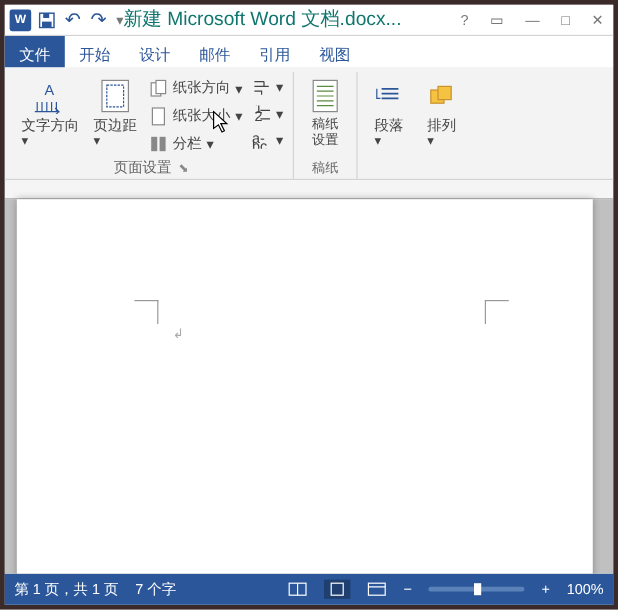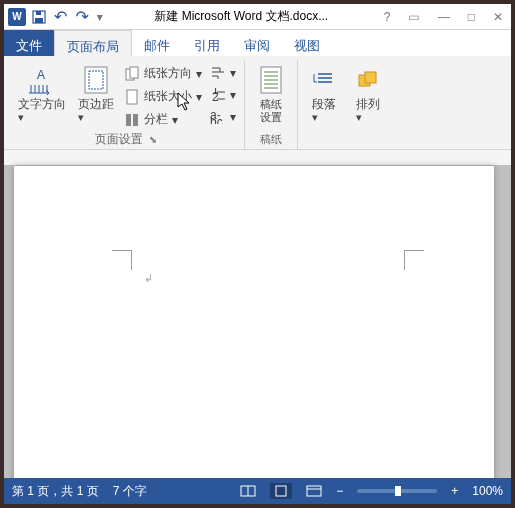--- a/index.html
+++ b/index.html
@@ -2,21 +2,21 @@
 <html><head>
 <meta charset="utf-8">
 <style>
 *{margin:0;padding:0;box-sizing:border-box;font-family:"Microsoft YaHei","Segoe UI",sans-serif;font-size:12px}
 body{width:515px;height:508px;background:#3a2a2a;overflow:hidden;position:relative}
 .window{position:absolute;top:4px;left:4px;right:4px;bottom:4px;background:#fff;display:flex;flex-direction:column}
 .titlebar{height:26px;background:#fff;display:flex;align-items:center;padding:0 4px;border-bottom:1px solid #d4d4d4}
 .word-icon{width:18px;height:18px;background:#2b579a;color:#fff;font-weight:bold;font-size:10px;display:flex;align-items:center;justify-content:center;margin-right:6px;border-radius:2px}
 .qat{display:flex;gap:8px;align-items:center}
 .qat span{color:#555;cursor:pointer}
-.title-text{flex:1;text-align:center;color:#000000;font-size:12px;overflow:hidden;white-space:nowrap}
+.title-text{flex:1;color:#0f766e;font-size:16px;overflow:hidden;white-space:nowrap}
 .win-controls{display:flex;gap:10px;color:#777}
 .win-controls span{cursor:pointer;padding:2px 4px}
 .tabs{height:26px;background:#fff;display:flex;align-items:stretch}
 .tab{padding:16px 12px;display:flex;align-items:center;color:#2b579a;cursor:pointer;font-size:13px}
 .tab.file{background:#2b579a;color:#fff}
 .tab.active{background:#f3f3f3;border-top:1px solid #d4d4d4;border-left:1px solid #d4d4d4;border-right:1px solid #d4d4d4}
 .ribbon{height:94px;background:#f3f3f3;border-bottom:1px solid #d4d4d4;display:flex;padding:4px 0 0 4px}
 .group{display:flex;flex-direction:column;border-right:1px solid #d4d4d4;padding:0 6px}
 .group-body{flex:1;display:flex;align-items:flex-start;gap:4px;padding-top:2px}
 .group-label{text-align:center;color:#666;font-size:11px;padding:2px 0;display:flex;align-items:center;justify-content:center;gap:6px}
@@ -66,24 +66,24 @@
       <span>?</span>
       <span>▭</span>
       <span>—</span>
       <span>□</span>
       <span>✕</span>
     </div>
   </div>
 
   <div class="tabs">
     <div class="tab file">文件</div>
-    <div class="tab active">页面布局</div>
+    <div class="tab">开始</div>
+    <div class="tab">设计</div>
     <div class="tab">邮件</div>
     <div class="tab">引用</div>
-    <div class="tab">审阅</div>
     <div class="tab">视图</div>
   </div>
 
   <div class="ribbon">
 
     <div class="group">
       <div class="group-body">
         <div class="big-btn">
           <div class="ico">
               <svg width="30" height="30">

